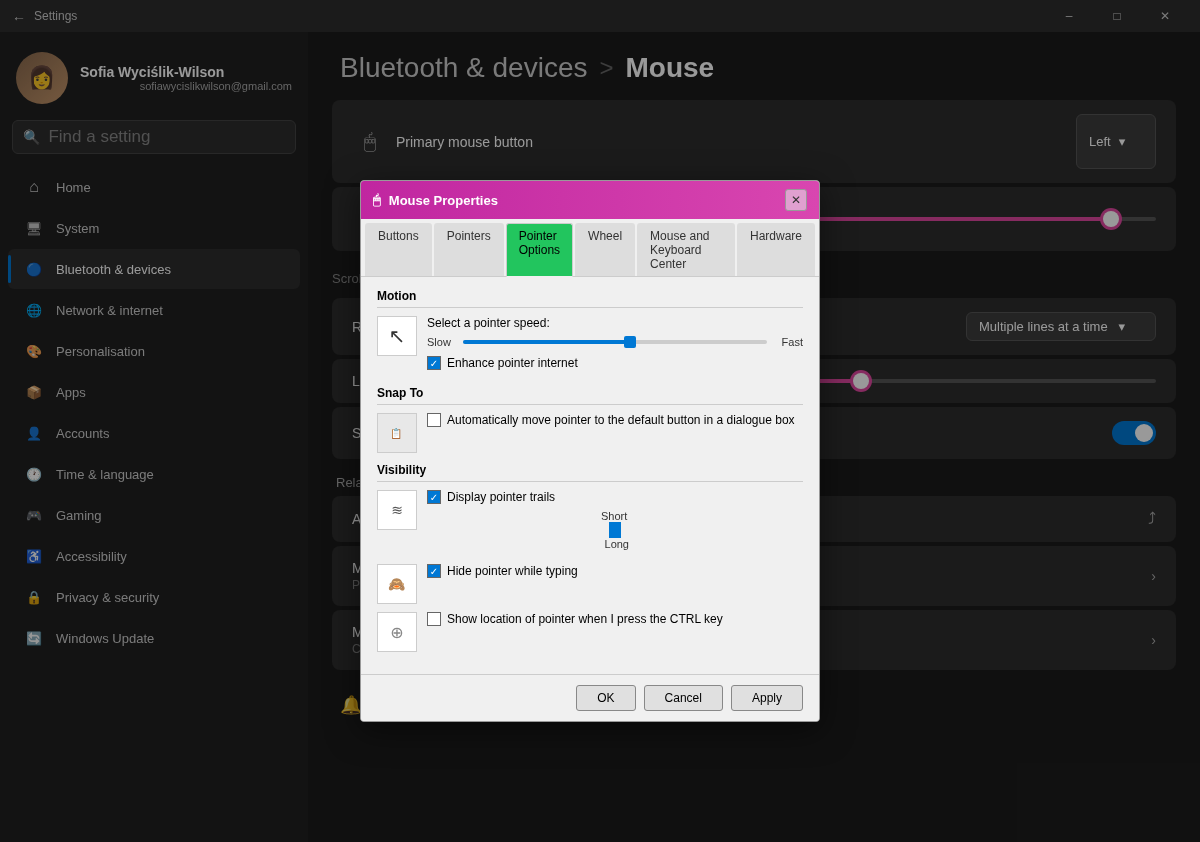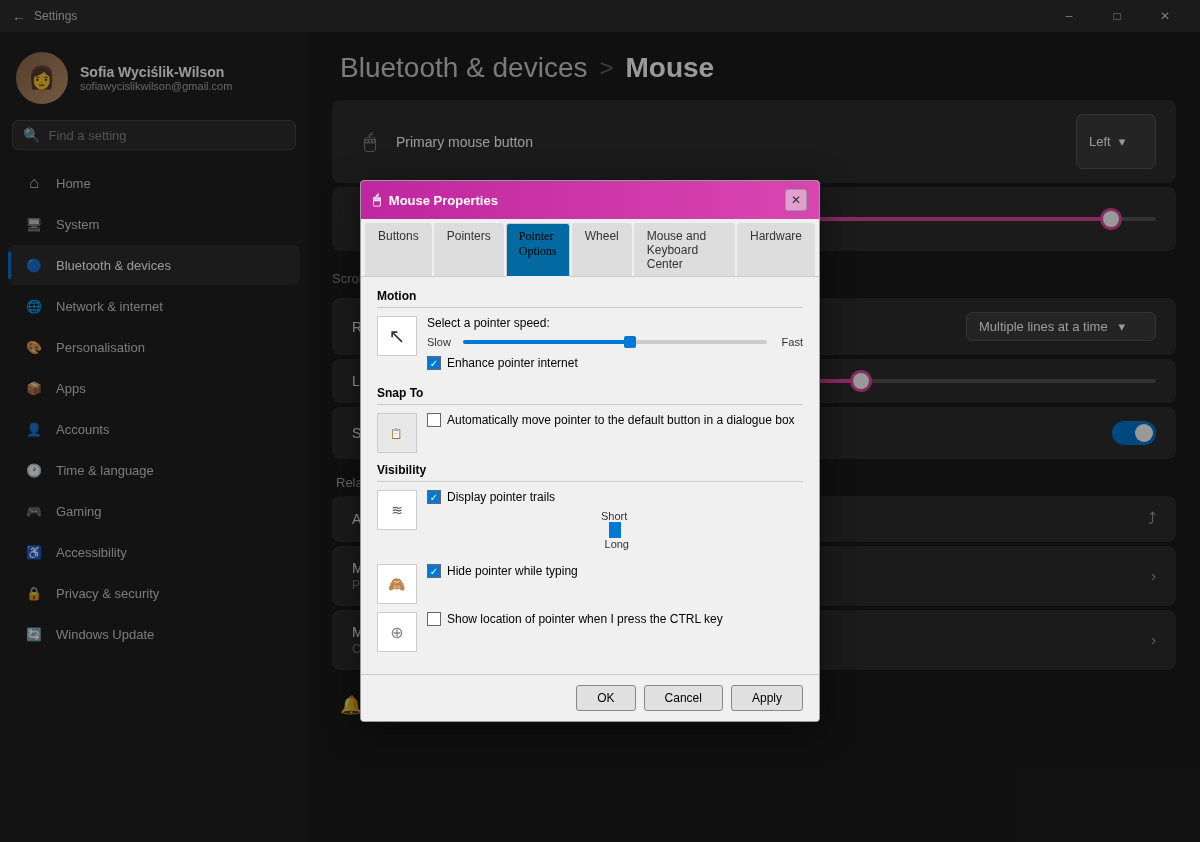--- a/index.html
+++ b/index.html
@@ -82,37 +82,37 @@
       width: 100%;
       height: 100%;
       background: linear-gradient(135deg, #8a6a4e, #c4956a);
       display: flex;
       align-items: center;
       justify-content: center;
       font-size: 22px;
     }
     .user-info { flex: 1; }
     .user-name { font-size: 14px; font-weight: 600; color: #fff; }
-    .user-email { font-size: 11px; color: #aaa; }
+    .user-email { font-size: 11px; color: #aaa; text-align: right; }
 
     .search-box {
       margin: 0 12px 12px;
       background: #2d2d2d;
       border: 1px solid #444;
       border-radius: 6px;
       display: flex;
       align-items: center;
       padding: 6px 10px;
       gap: 8px;
     }
     .search-box input {
       background: transparent;
       border: none;
       color: #fff;
-      font-size: 13px;
+      font-size: 17px;
       flex: 1;
       outline: none;
     }
     .search-box input::placeholder { color: #888; }
 
     .nav-items { flex: 1; overflow-y: auto; }
     .nav-item {
       display: flex;
       align-items: center;
       gap: 12px;
@@ -385,27 +385,26 @@
       padding: 5px 12px;
       font-size: 12px;
       cursor: pointer;
       border: 1px solid transparent;
       border-bottom: none;
       border-radius: 3px 3px 0 0;
       background: #ddd;
       color: #333;
     }
     .dialog-tab.active {
-      background: #0369a1;
+      background: #22c55e;
       border-color: #ccc;
       border-bottom: 1px solid #f0f0f0;
       color: #000;
       font-weight: 500;
       margin-bottom: -1px;
-      font-family: Liberation Serif, serif;
     }
 
     .dialog-body {
       padding: 12px 16px;
       background: #f0f0f0;
     }
 
     .dialog-section-title {
       font-size: 12px;
       font-weight: 700;

